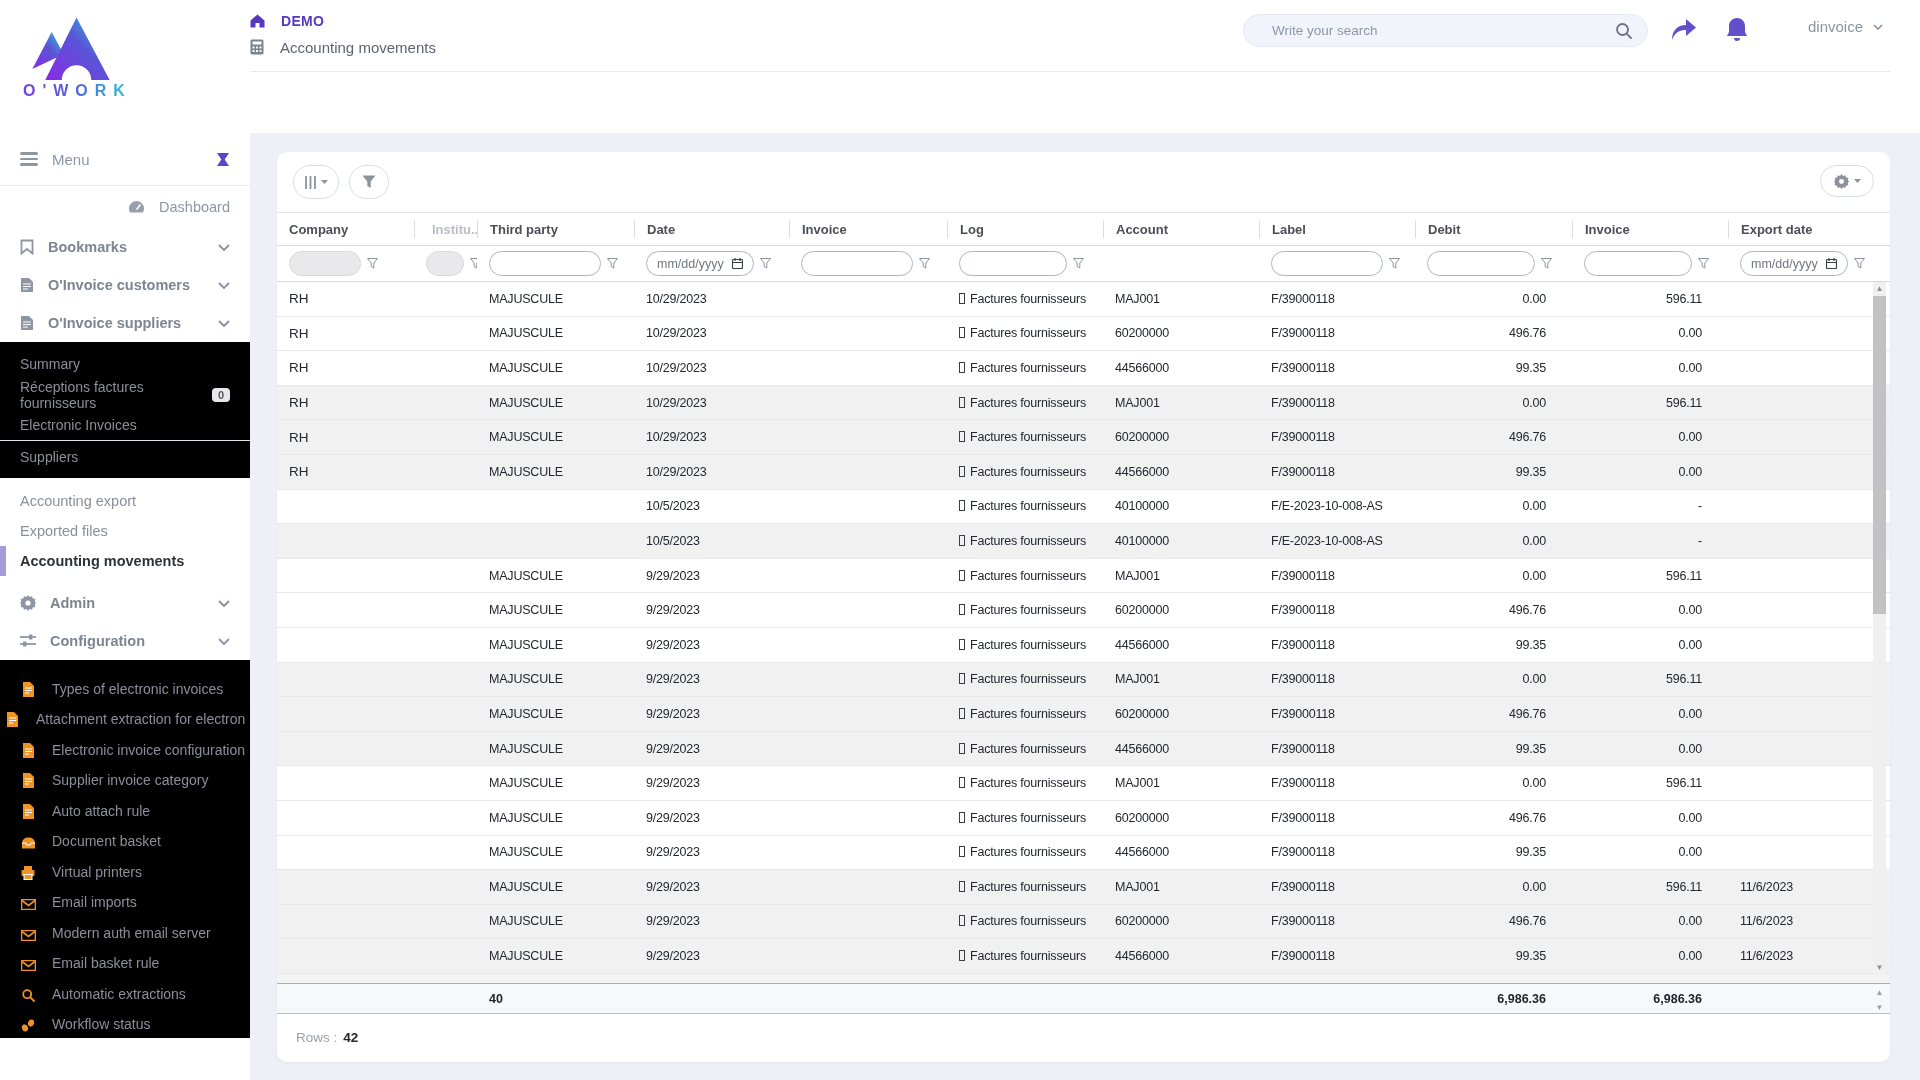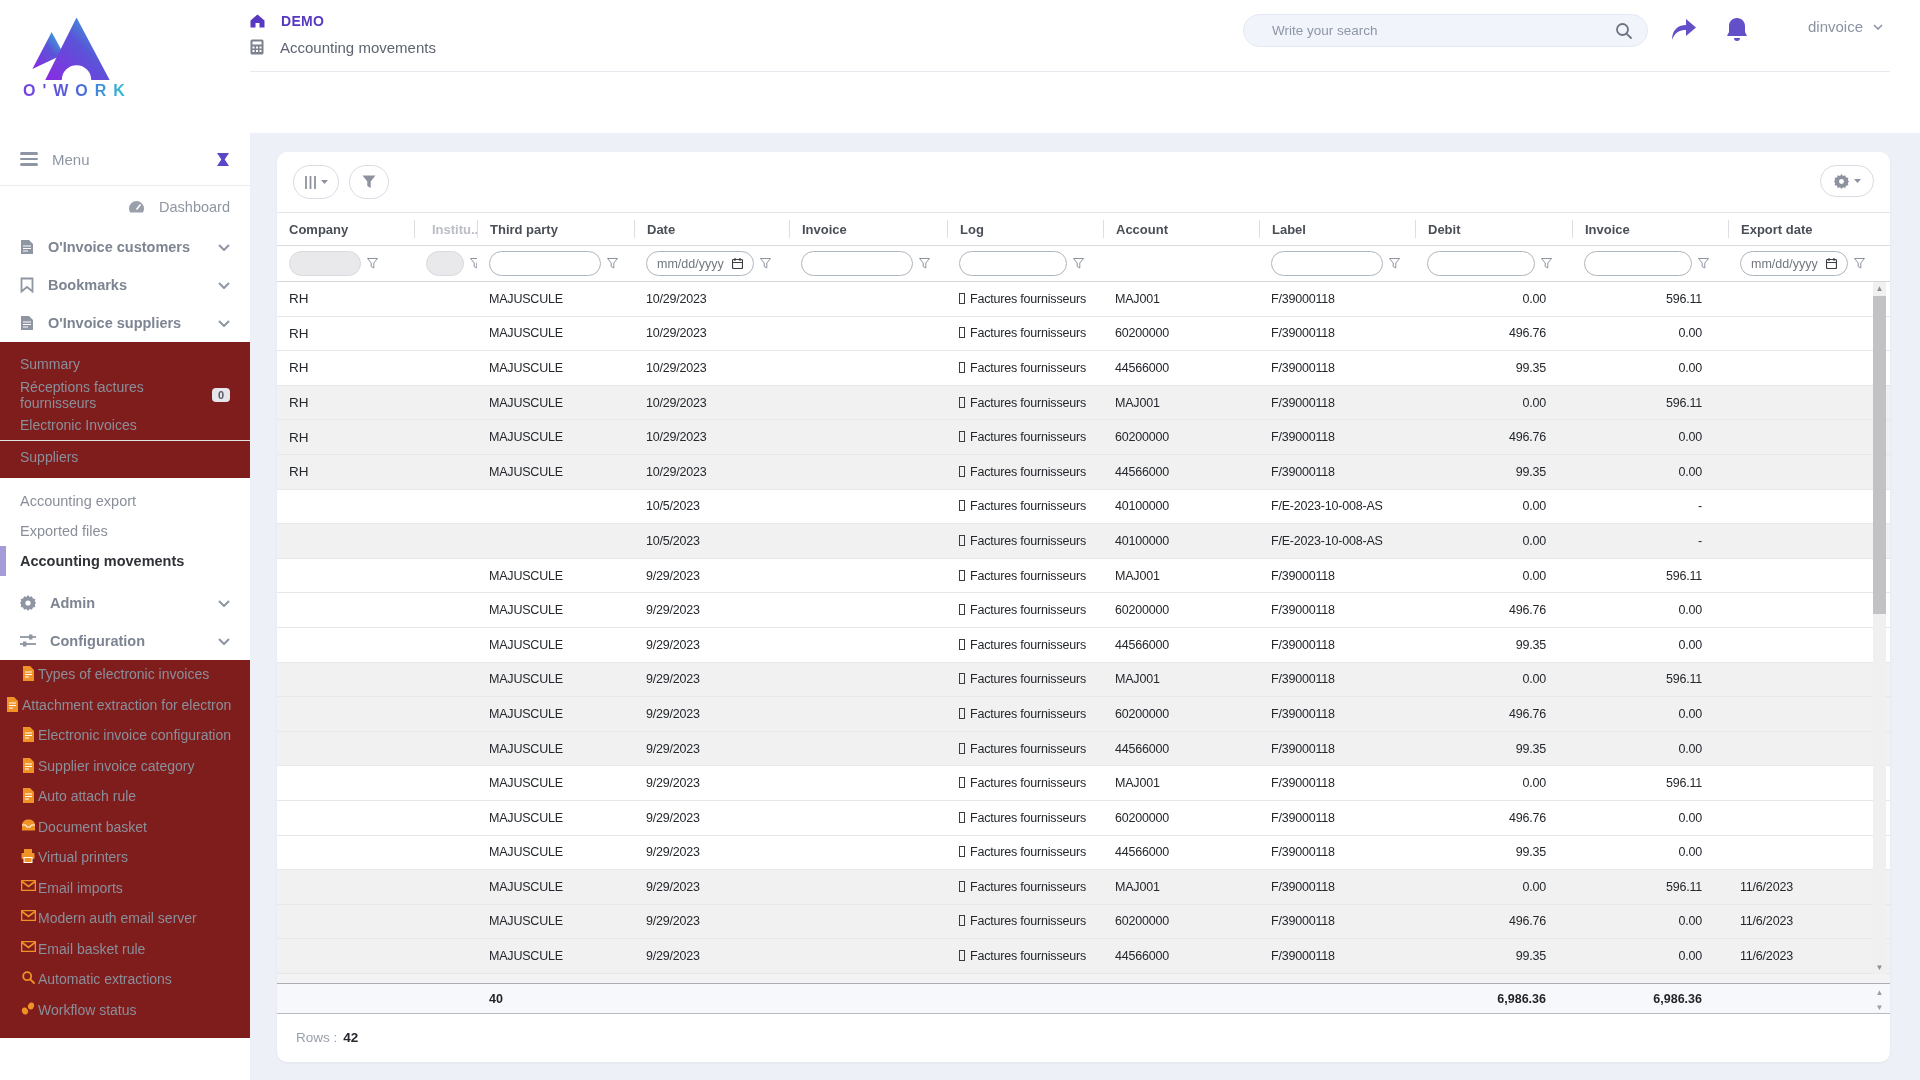--- a/index.html
+++ b/index.html
@@ -24,30 +24,30 @@
   .hdr-ico { position:absolute; top:16px; cursor:pointer; }
   .userbox { position:absolute; left:1808px; top:18px; display:flex; align-items:center; gap:10px; color:#8b93a2; font-size:15px; cursor:pointer; }
 
   
   .sidebar { position:absolute; left:0; top:133px; width:250px; height:947px; background:#fff; font-size:14.5px; }
   .side-row { display:flex; align-items:center; gap:14px; padding:0 20px; color:#8f96a3; cursor:pointer; }
   .side-row .grow { flex:1; }
   .menu-row { height:53px; border-bottom:1px solid #ececf0; font-size:15px; }
   .plain-row { height:42px;justify-content:flex-end; }
   .group-row { height:38px; font-weight:700; color:#7d8492; }
-  .side-sub { background:#7f1d1d; padding:6px 0; }
+  .side-sub { background:#000000; padding:6px 0; }
   .side-sub .sub-item { display:flex; align-items:center; height:31px; padding:0 20px; color:#8a8f9a; font-size:14px; cursor:pointer; }
   .sub-div { border-bottom:1px solid #e3e4e9; }
   .badge { margin-left:8px; background:#e6e6ec; color:#55595f; font-size:11px; font-weight:700; border-radius:4px; padding:1px 6px; }
   .acct-grad { height:62px; display:flex; align-items:center; gap:14px; padding:0 20px; color:#fff; font-weight:700; font-size:15px;
     background:linear-gradient(90deg,#9a1fb8 0%,#5a54d4 55%,#2bbcd2 100%); border-radius:0 26px 26px 0; cursor:pointer; }
   .acct-sub .sub-item { height:30px; }
   .sub-active { font-weight:700; color:#2f3338 !important; position:relative; }
   .sub-active::before { content:""; position:absolute; left:0; top:0; width:6px; height:100%; background:#a79ad8; }
-  .adm-item { display:flex; align-items:flex-start; gap:2px; height:30.5px; padding:0 20px; color:#8a8f9a; font-size:14px; cursor:pointer; white-space:nowrap; overflow:hidden; }
+  .adm-item { display:flex; align-items:flex-end; gap:16px; height:30.5px; padding:0 20px; color:#8a8f9a; font-size:14px; cursor:pointer; white-space:nowrap; overflow:hidden; }
   .adm-item.tight { padding-left:4px; }
   .adm-ico { display:inline-flex; width:16px; justify-content:center; flex:none; }
   .hamb { width:18px; }
   .hamb div { height:2.5px; background:#8f96a3; margin:3px 0; border-radius:2px; }
 
   
   .card { position:absolute; left:277px; top:152px; width:1613px; height:910px; background:#fff; border-radius:10px; box-shadow:0 1px 3px rgba(40,50,80,.05); }
   .toolbar { position:relative; height:60px; display:flex; align-items:center; padding:0 16px; gap:10px; }
   .tool-pill { height:34px; border:1px solid #d8dce3; border-radius:17px; background:#fff; display:flex; align-items:center; justify-content:center; gap:4px; cursor:pointer; color:#8d939e; }
   .pill-cols { width:46px; } .pill-filter { width:40px; }
@@ -180,34 +180,34 @@
     <div class="side-row plain-row">
       <svg width="17" height="15" viewBox="0 0 17 15">
           <path d="M8.5 1 A7.5 7.5 0 0 0 1 8.5 A7.5 7.5 0 0 0 2.2 12.6 H14.8 A7.5 7.5 0 0 0 16 8.5 A7.5 7.5 0 0 0 8.5 1 Z" fill="#9aa0ab"></path>
           <line x1="8.5" y1="9.5" x2="12.5" y2="4.5" stroke="#fff" stroke-width="1.6"></line>
         </svg>
       <span>Dashboard</span>
     </div>
 
     <div class="side-row group-row">
       <svg width="14" height="16" viewBox="0 0 14 16">
+          <path d="M1.5 1.5 H12.5 V14.5 L7 10 L1.5 14.5 Z" fill="none" stroke="#8f96a3" stroke-width="1.8"></path>
+        </svg>
+      <span class="grow">Bookmarks</span>
+      <svg width="12" height="7" viewBox="0 0 12 7">
+          <path d="M1 1 L6 6 L11 1" stroke="#8f96a3" stroke-width="2" fill="none"></path>
+        </svg>
+    </div>
+
+    <div class="side-row group-row">
+      <svg width="14" height="16" viewBox="0 0 14 16">
           <path d="M1 1 H9 L13 5 V15 H1 Z" fill="#8f96a3"></path>
           <path d="M3 7 H11 M3 9.5 H11 M3 12 H8" stroke="#fff" stroke-width="1.1"></path>
         </svg>
       <span class="grow">O'Invoice customers</span>
-      <svg width="12" height="7" viewBox="0 0 12 7">
-          <path d="M1 1 L6 6 L11 1" stroke="#8f96a3" stroke-width="2" fill="none"></path>
-        </svg>
-    </div>
-
-    <div class="side-row group-row">
-      <svg width="14" height="16" viewBox="0 0 14 16">
-          <path d="M1.5 1.5 H12.5 V14.5 L7 10 L1.5 14.5 Z" fill="none" stroke="#8f96a3" stroke-width="1.8"></path>
-        </svg>
-      <span class="grow">Bookmarks</span>
       <svg width="12" height="7" viewBox="0 0 12 7">
           <path d="M1 1 L6 6 L11 1" stroke="#8f96a3" stroke-width="2" fill="none"></path>
         </svg>
     </div>
 
     <div class="side-row group-row">
       <svg width="14" height="16" viewBox="0 0 14 16">
           <path d="M1 1 H9 L13 5 V15 H1 Z" fill="#8f96a3"></path>
           <path d="M3 7 H11 M3 9.5 H11 M3 12 H8" stroke="#fff" stroke-width="1.1"></path>
         </svg>

